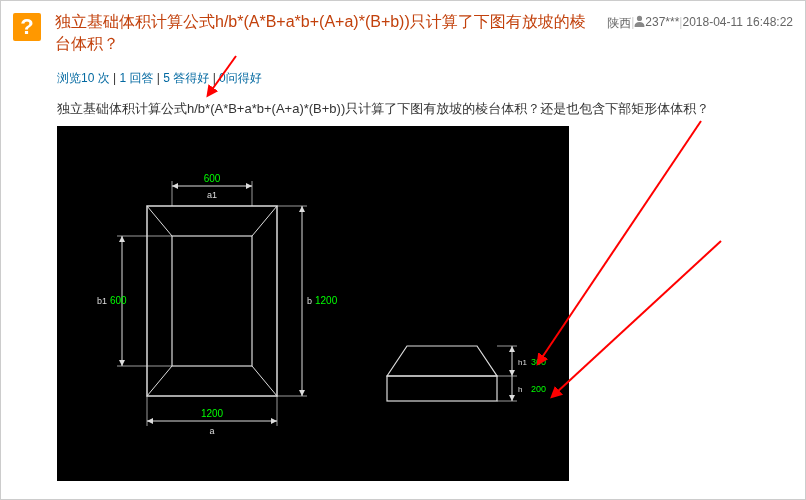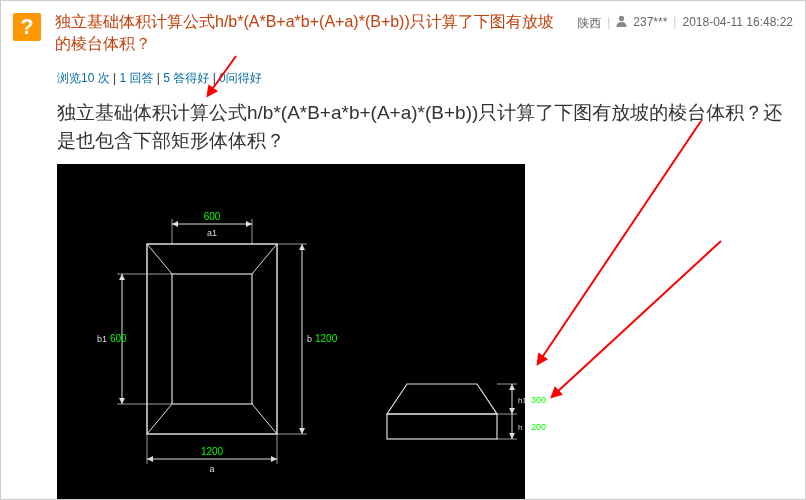--- a/index.html
+++ b/index.html
@@ -44,45 +44,44 @@
     color: #c2410c;
     line-height: 1.4;
     padding-right: 10px;
   }
   .meta {
     font-size: 12px;
     color: #666;
     white-space: nowrap;
     display: flex;
     align-items: flex-start;
-    gap: 6px;
     padding-top: 4px;
   }
   .meta .sep { color: #ccc; }
   .person-icon {
     display: inline-block;
   }
   .stats {
     padding: 6px 12px 6px 56px;
     font-size: 12px;
   }
   .stats a {
     color: #0369a1;
     text-decoration: none;
   }
   .body-text {
     padding: 6px 12px 6px 56px;
-    font-size: 19px;
+    font-size: 13px;
     color: #333;
     line-height: 1.5;
   }
   .diagram-wrap {
     margin-left: 56px;
     margin-top: 2px;
-    width: 468px;
+    width: 512px;
     height: 355px;
     background: #000;
     position: relative;
   }
   .diagram-wrap text {
     font-family: Arial, sans-serif;
   }
   
   .red-arrow {
     position: absolute;

